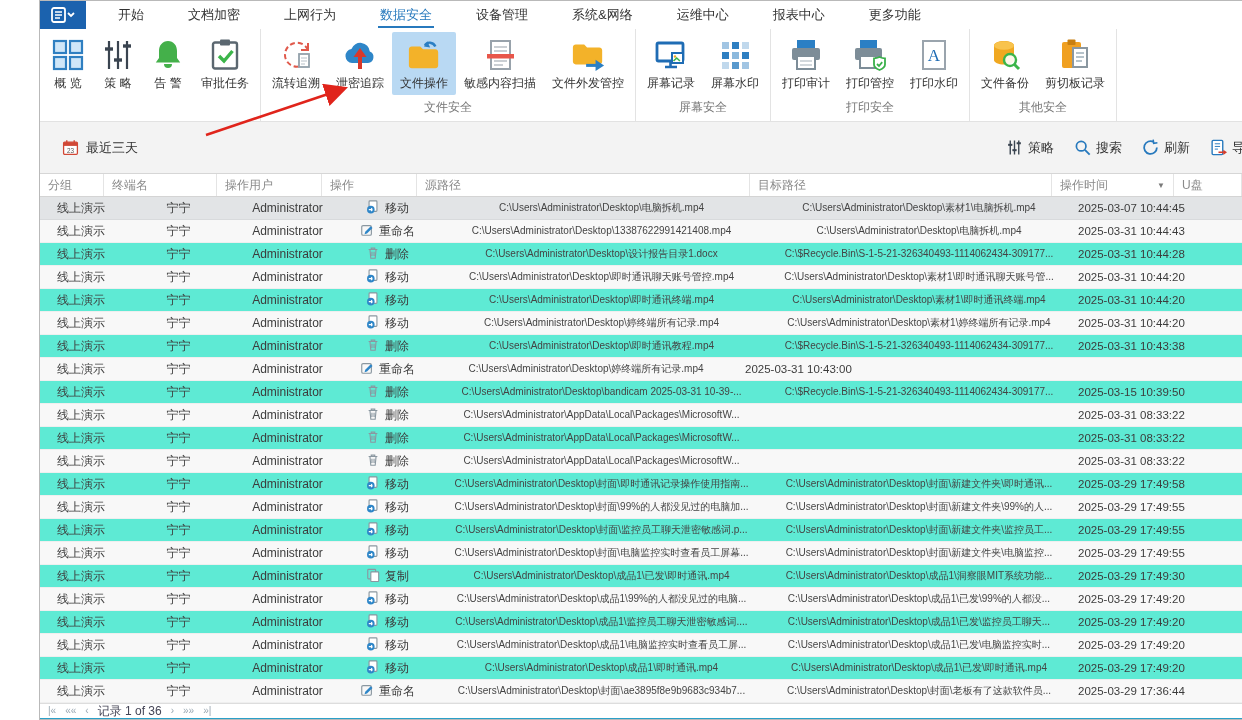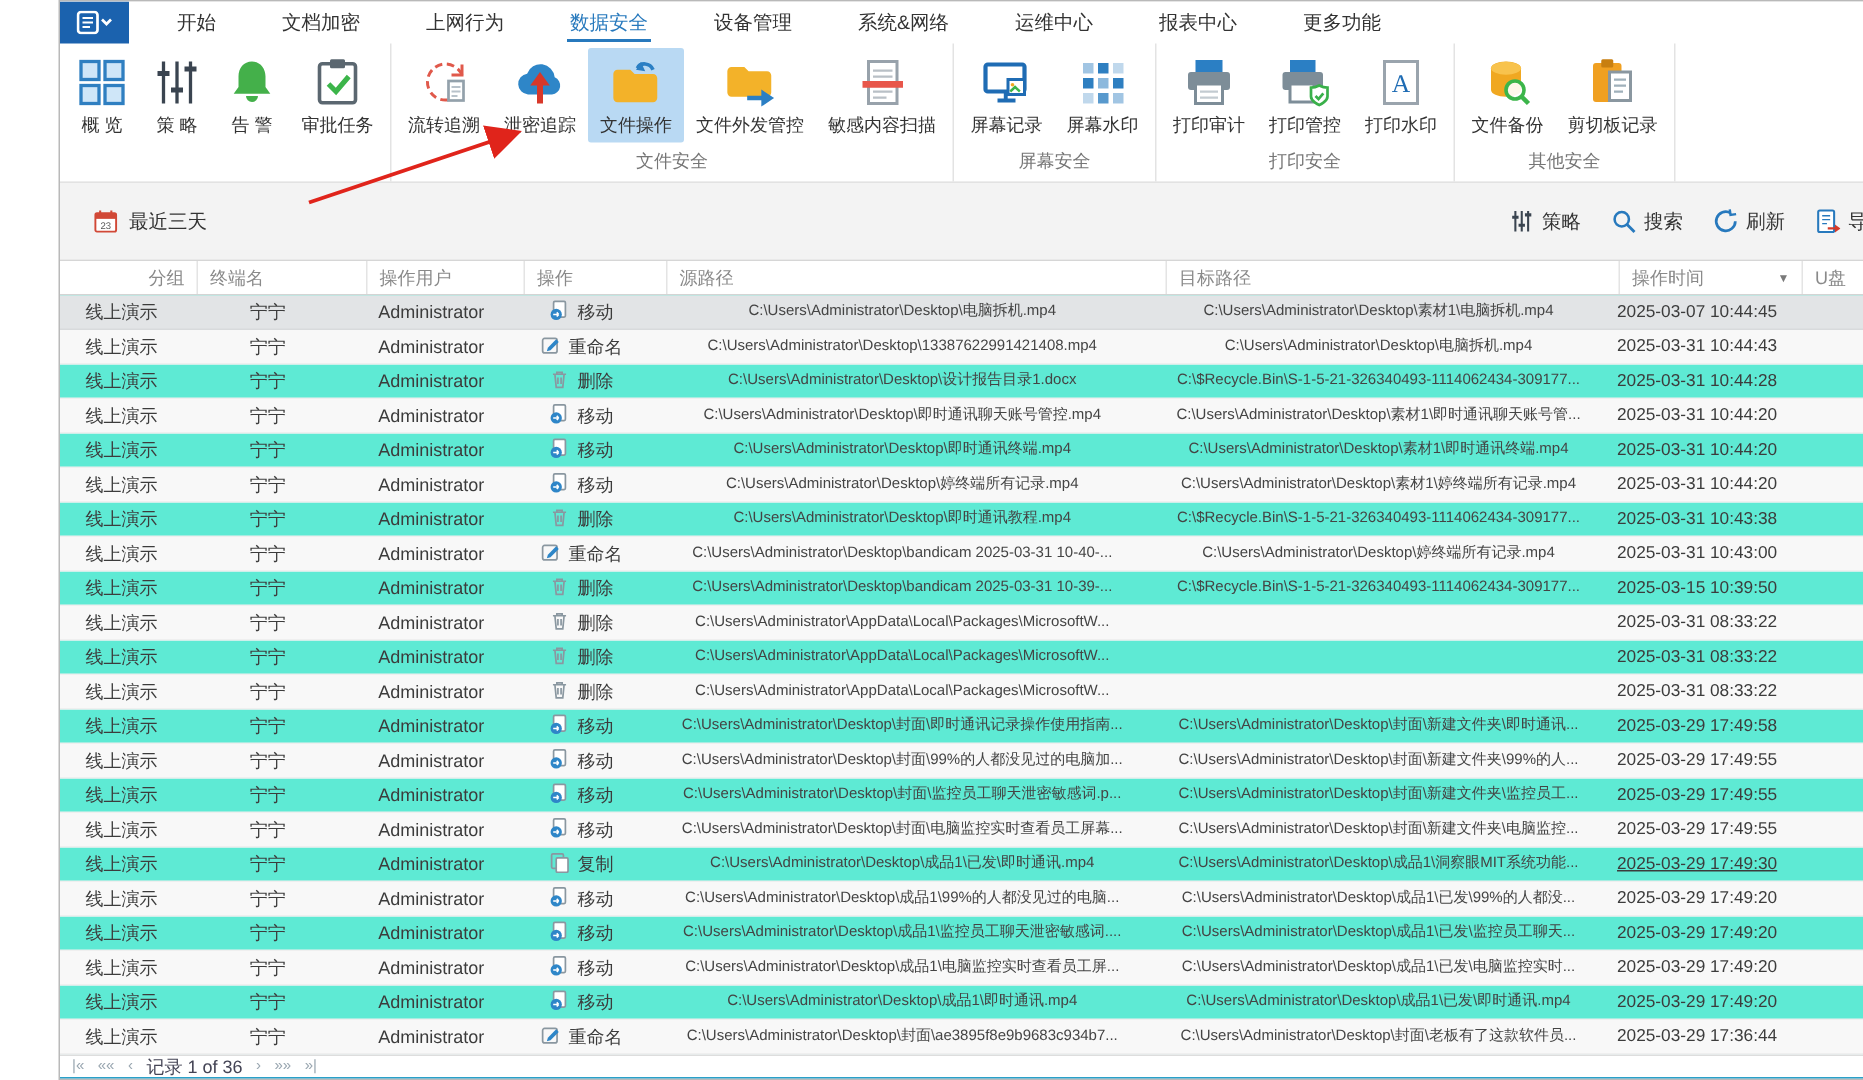--- a/index.html
+++ b/index.html
@@ -162,37 +162,37 @@
               <svg viewBox="0 0 36 34">
                 <path d="M2 11c0-1.6 1.3-3 3-3h9l3 3h13c1.7 0 3 1.4 3 3v14c0 1.6-1.3 3-3 3H5c-1.7 0-3-1.4-3-3z" fill="#f3b229"></path>
                 <path d="M30 8c-2-5-9-5.5-11-1" fill="none" stroke="#2b7fc4" stroke-width="2.6"></path>
                 <path d="M21.5 2.5l-3.5 5.5 6.5 1z" fill="#2b7fc4"></path>
               </svg>
             </span>
             <span class="rlabel">文件操作</span>
           </div>
           <div class="ribbon-btn">
             <span class="ric">
+              <svg viewBox="0 0 34 34">
+                <rect x="8" y="3" width="19" height="28" fill="#fff" stroke="#98a2ab" stroke-width="2"></rect>
+                <path d="M11 9h13M11 13h13M11 23h13M11 27h9" stroke="#b9c0c6" stroke-width="1.5"></path>
+                <rect x="4" y="16" width="27" height="4.5" fill="#e8564a"></rect>
+              </svg>
+            </span>
+            <span class="rlabel">敏感内容扫描</span>
+          </div>
+          <div class="ribbon-btn">
+            <span class="ric">
               <svg viewBox="0 0 36 34">
                 <path d="M2 9c0-1.6 1.3-3 3-3h9l3 3h13c1.7 0 3 1.4 3 3v12c0 1.6-1.3 3-3 3H5c-1.7 0-3-1.4-3-3z" fill="#f3b229"></path>
                 <path d="M16 28h11" stroke="#2b7fc4" stroke-width="3.2"></path>
                 <path d="M26 22l9 6-9 6z" fill="#2b7fc4"></path>
               </svg>
             </span>
             <span class="rlabel">文件外发管控</span>
-          </div>
-          <div class="ribbon-btn">
-            <span class="ric">
-              <svg viewBox="0 0 34 34">
-                <rect x="8" y="3" width="19" height="28" fill="#fff" stroke="#98a2ab" stroke-width="2"></rect>
-                <path d="M11 9h13M11 13h13M11 23h13M11 27h9" stroke="#b9c0c6" stroke-width="1.5"></path>
-                <rect x="4" y="16" width="27" height="4.5" fill="#e8564a"></rect>
-              </svg>
-            </span>
-            <span class="rlabel">敏感内容扫描</span>
           </div>
         </div>
         <div class="group-label">文件安全</div>
       </div>
       <div class="ribbon-group">
         <div class="ribbon-buttons">
           <div class="ribbon-btn">
             <span class="ric">
               <svg viewBox="0 0 34 34" fill="none">
                 <rect x="3" y="5" width="26" height="18" rx="1.5" stroke="#1f6cb4" stroke-width="2.8"></rect>
@@ -348,21 +348,21 @@
   <svg class="annotation" viewBox="0 0 176 66">
     <defs>
       <marker id="ah" markerWidth="9" markerHeight="9" refX="7" refY="4.5" orient="auto">
         <path d="M0,0 L9,4.5 L0,9 z" fill="#e0241b"></path>
       </marker>
     </defs>
     <line x1="18" y1="58" x2="155" y2="12" stroke="#e0241b" stroke-width="2.6" marker-end="url(#ah)"></line>
   </svg>
 
   <div class="thead" id="thead">
-      <span class="th" style="width: 92px; justify-content: flex-end;">
+      <span class="th" style="width: 64px;">
         <span>分组</span>
       </span>
       <span class="th" style="width: 113px;">
         <span>终端名</span>
       </span>
       <span class="th" style="width: 105px;">
         <span>操作用户</span>
       </span>
       <span class="th" style="width: 95px;">
         <span>操作</span>
@@ -486,21 +486,20 @@
         <span class="td" style="width: 22px;"></span>
       </div>
       <div class="tr alt">
         <span class="td" style="width: 82px;">线上演示</span>
         <span class="td" style="width: 113px;">宁宁</span>
         <span class="td" style="width: 105px;">Administrator</span>
         <span class="td" style="width: 95px;"><span class="opic"><svg viewBox="0 0 16 16" fill="none">
               <rect x="2" y="3" width="11" height="11" rx="1.5" stroke="#8a97a0" stroke-width="1.3"></rect>
               <path d="M6 10l6.3-6.3 2 2L8 12l-2.8.8z" fill="#2e86c8"></path>
             </svg></span><span>重命名</span></span>
-        <span class="td path" style="width: 333px;">C:\Users\Administrator\Desktop\bandicam 2025-03-31 10-40-...</span>
         <span class="td path" style="width: 302px;">C:\Users\Administrator\Desktop\婷终端所有记录.mp4</span>
         <span class="td time" style="width: 122px;">2025-03-31 10:43:00</span>
         <span class="td" style="width: 68px;"></span>
         <span class="td" style="width: 22px;"></span>
       </div>
       <div class="tr">
         <span class="td" style="width: 82px;">线上演示</span>
         <span class="td" style="width: 113px;">宁宁</span>
         <span class="td" style="width: 105px;">Administrator</span>
         <span class="td" style="width: 95px;"><span class="opic"><svg viewBox="0 0 16 16" fill="none" stroke="#8a97a0" stroke-width="1.3">
@@ -614,21 +613,21 @@
       <div class="tr">
         <span class="td" style="width: 82px;">线上演示</span>
         <span class="td" style="width: 113px;">宁宁</span>
         <span class="td" style="width: 105px;">Administrator</span>
         <span class="td" style="width: 95px;"><span class="opic"><svg viewBox="0 0 16 16" fill="none" stroke="#8a97a0" stroke-width="1.3">
               <rect x="2" y="1.5" width="9" height="11" rx="1"></rect>
               <rect x="5.5" y="4.5" width="9" height="11" rx="1" fill="#fff"></rect>
             </svg></span><span>复制</span></span>
         <span class="td path" style="width: 333px;">C:\Users\Administrator\Desktop\成品1\已发\即时通讯.mp4</span>
         <span class="td path" style="width: 302px;">C:\Users\Administrator\Desktop\成品1\洞察眼MIT系统功能...</span>
-        <span class="td time" style="width: 122px; text-decoration: underline;">2025-03-29 17:49:30</span>
+        <span class="td time" style="width: 122px;">2025-03-29 17:49:30</span>
         <span class="td" style="width: 68px;"></span>
         <span class="td" style="width: 22px;"></span>
       </div>
       <div class="tr alt">
         <span class="td" style="width: 82px;">线上演示</span>
         <span class="td" style="width: 113px;">宁宁</span>
         <span class="td" style="width: 105px;">Administrator</span>
         <span class="td" style="width: 95px;"><span class="opic"><svg viewBox="0 0 16 16">
               <rect x="3.5" y="1" width="9" height="12" rx="1" fill="#fff" stroke="#8a97a0" stroke-width="1.3"></rect>
               <circle cx="5.5" cy="11" r="4.3" fill="#2e86c8"></circle>

